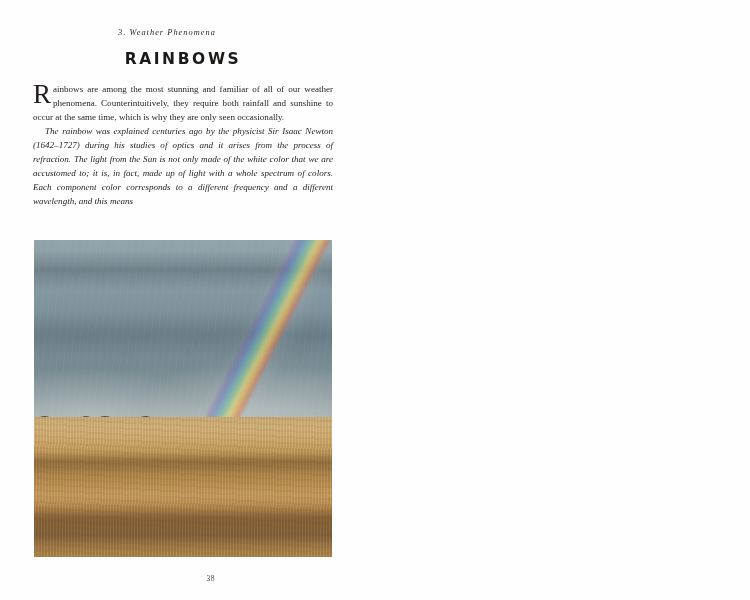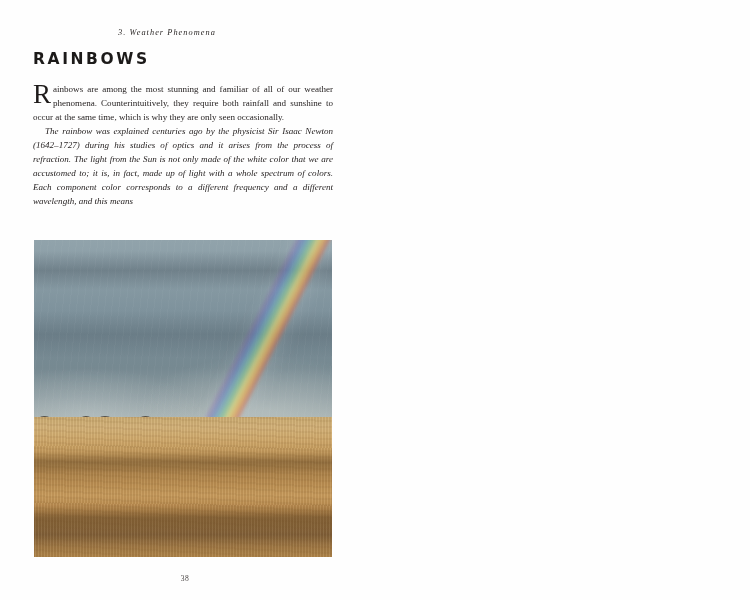--- a/index.html
+++ b/index.html
@@ -44,20 +44,21 @@
     letter-spacing: 1.05px;
     color: #2b2726;
     white-space: nowrap;
   }
 
   .chapter-title {
     position: absolute;
     left: 33px;
     top: 50px;
     width: 300px;
+    text-align: center;
     font-family: "DejaVu Sans", "Liberation Sans", sans-serif;
     font-size: 15.5px;
     font-weight: 700;
     letter-spacing: 2.6px;
     color: #1c1a19;
   }
 
   .col {
     position: absolute;
     font-size: 9.05px;
@@ -258,21 +259,21 @@
 
   
   .folio {
     position: absolute;
     font-size: 7.6px;
     letter-spacing: 0.4px;
     color: #4a4645;
     text-align: center;
     width: 60px;
   }
-  .folio-left { left: 155px; top: 574px; }
+  .folio-left { left: 155px; top: 574px; text-align: right; }
 </style>
 </head>
 <body>
 
 <div class="page">
 
   <div class="left-page">
 
     <div class="running-head">3. Weather Phenomena</div>
 

